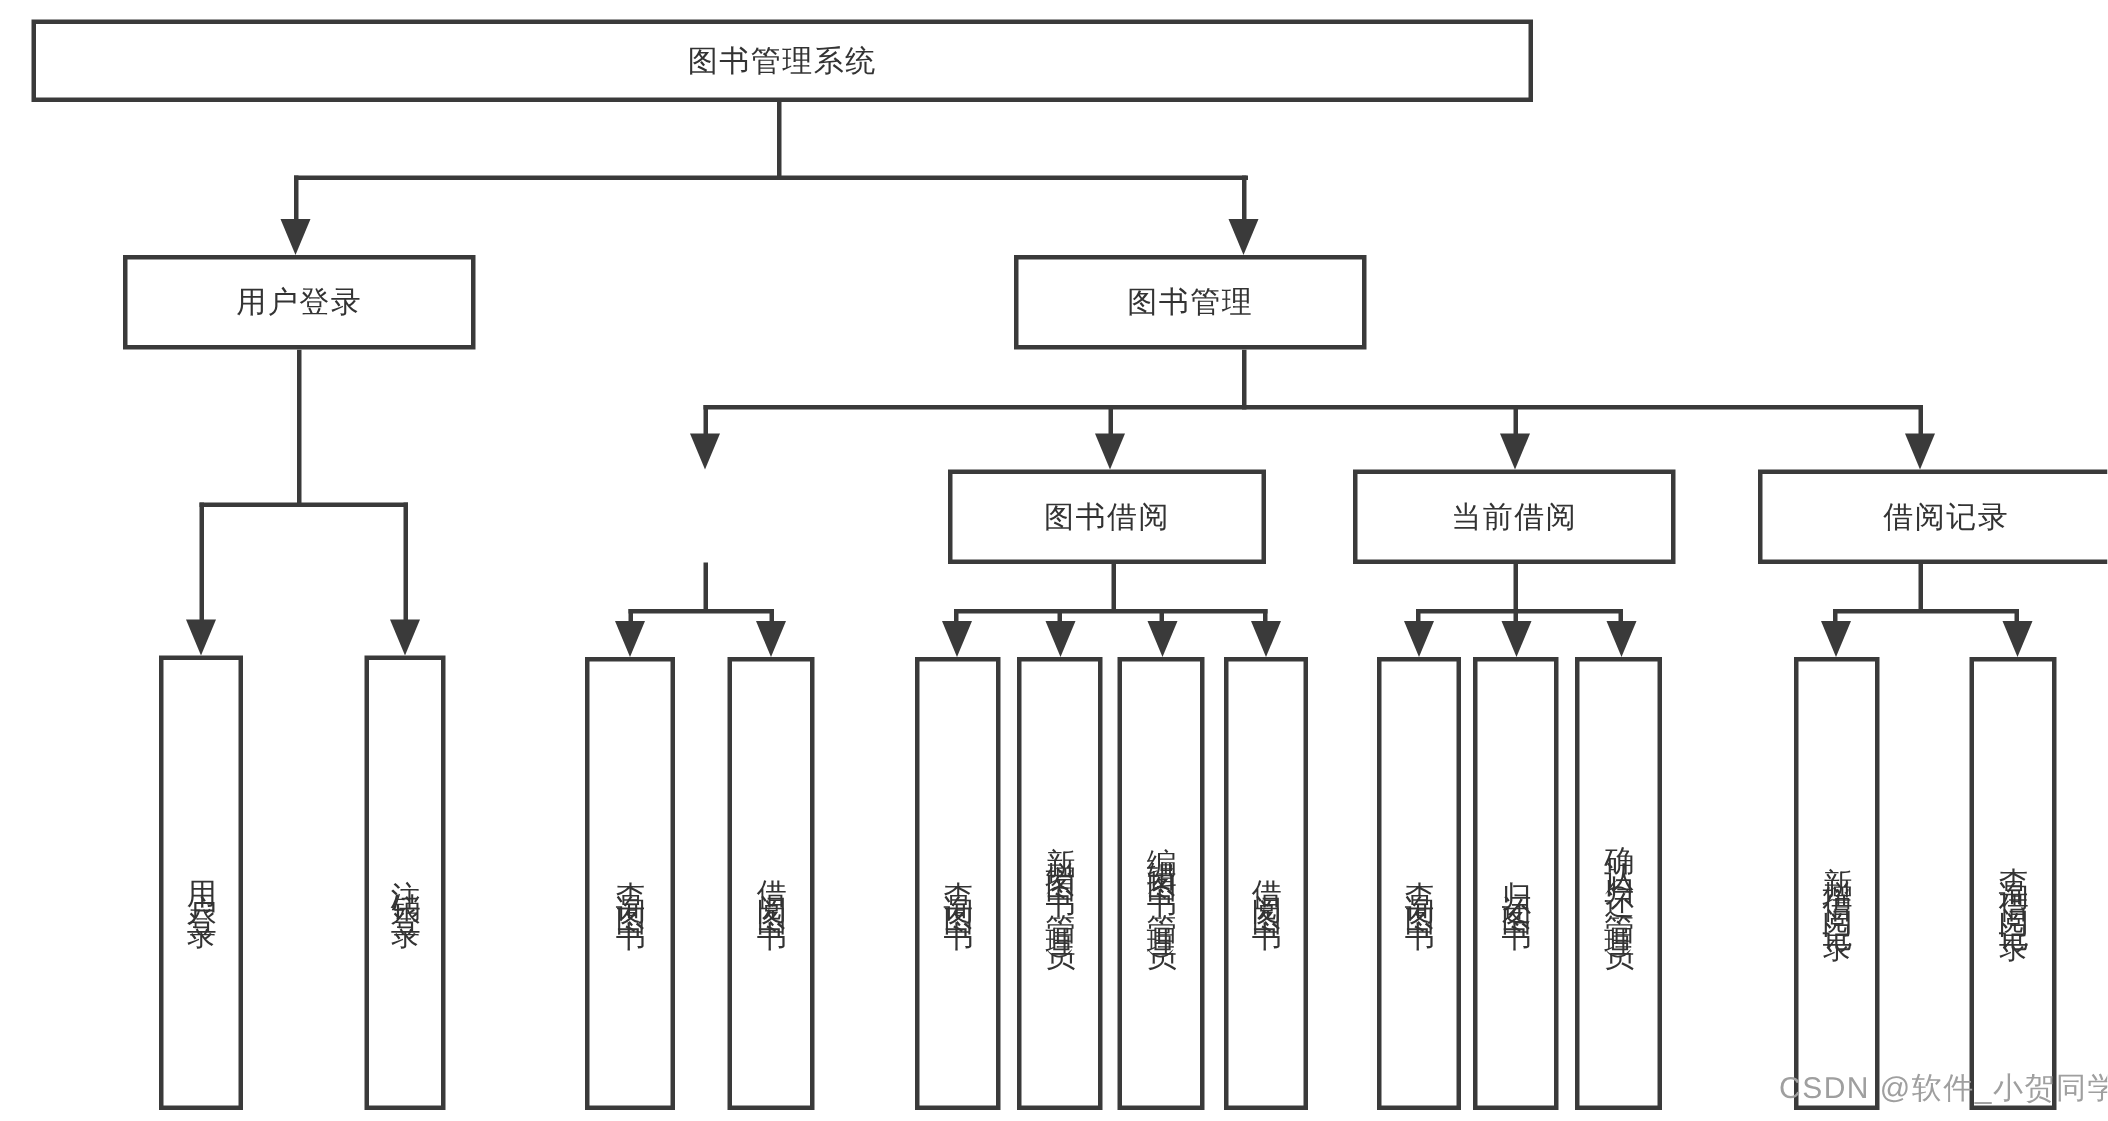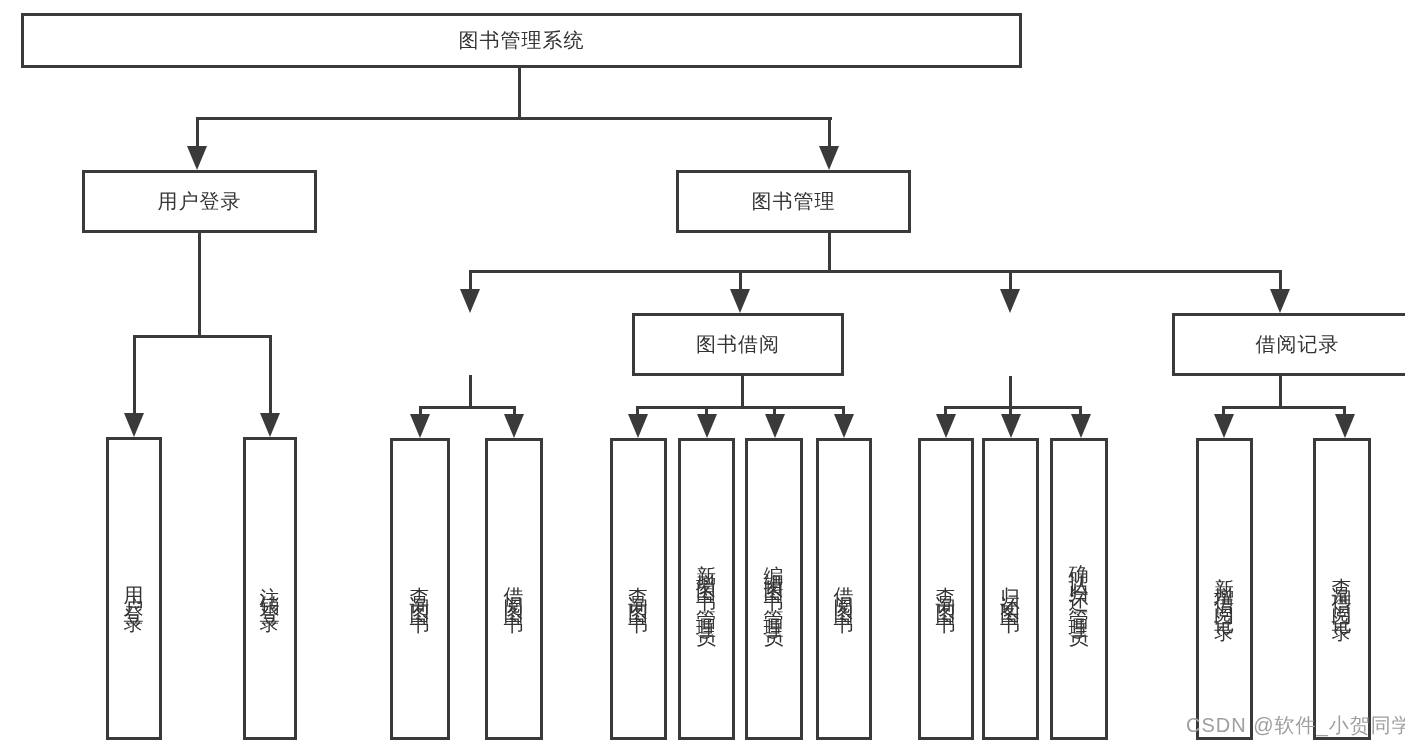--- a/index.html
+++ b/index.html
@@ -54,20 +54,23 @@
 
   <div class="hbox" style="left:676px;top:170px;width:235px;height:63px">
     <span>图书管理</span>
   </div>
 
 
   <div class="hbox" style="left:632px;top:313px;width:212px;height:63px">
     <span>图书借阅</span>
   </div>
 
+  <div class="hbox" style="left:902px;top:313px;width:215px;height:63px">
+    <span>当前借阅</span>
+  </div>
 
   <div class="hbox" style="left:1172px;top:313px;width:251px;height:63px">
     <span>借阅记录</span>
   </div>
 
   <div class="vbox" style="left:106px;top:437px;width:56px;height:303px">
     <span class="vtext">用户登录</span>
   </div>
   <div class="vbox" style="left:243px;top:437px;width:54px;height:303px">
     <span class="vtext">注销登录</span>

